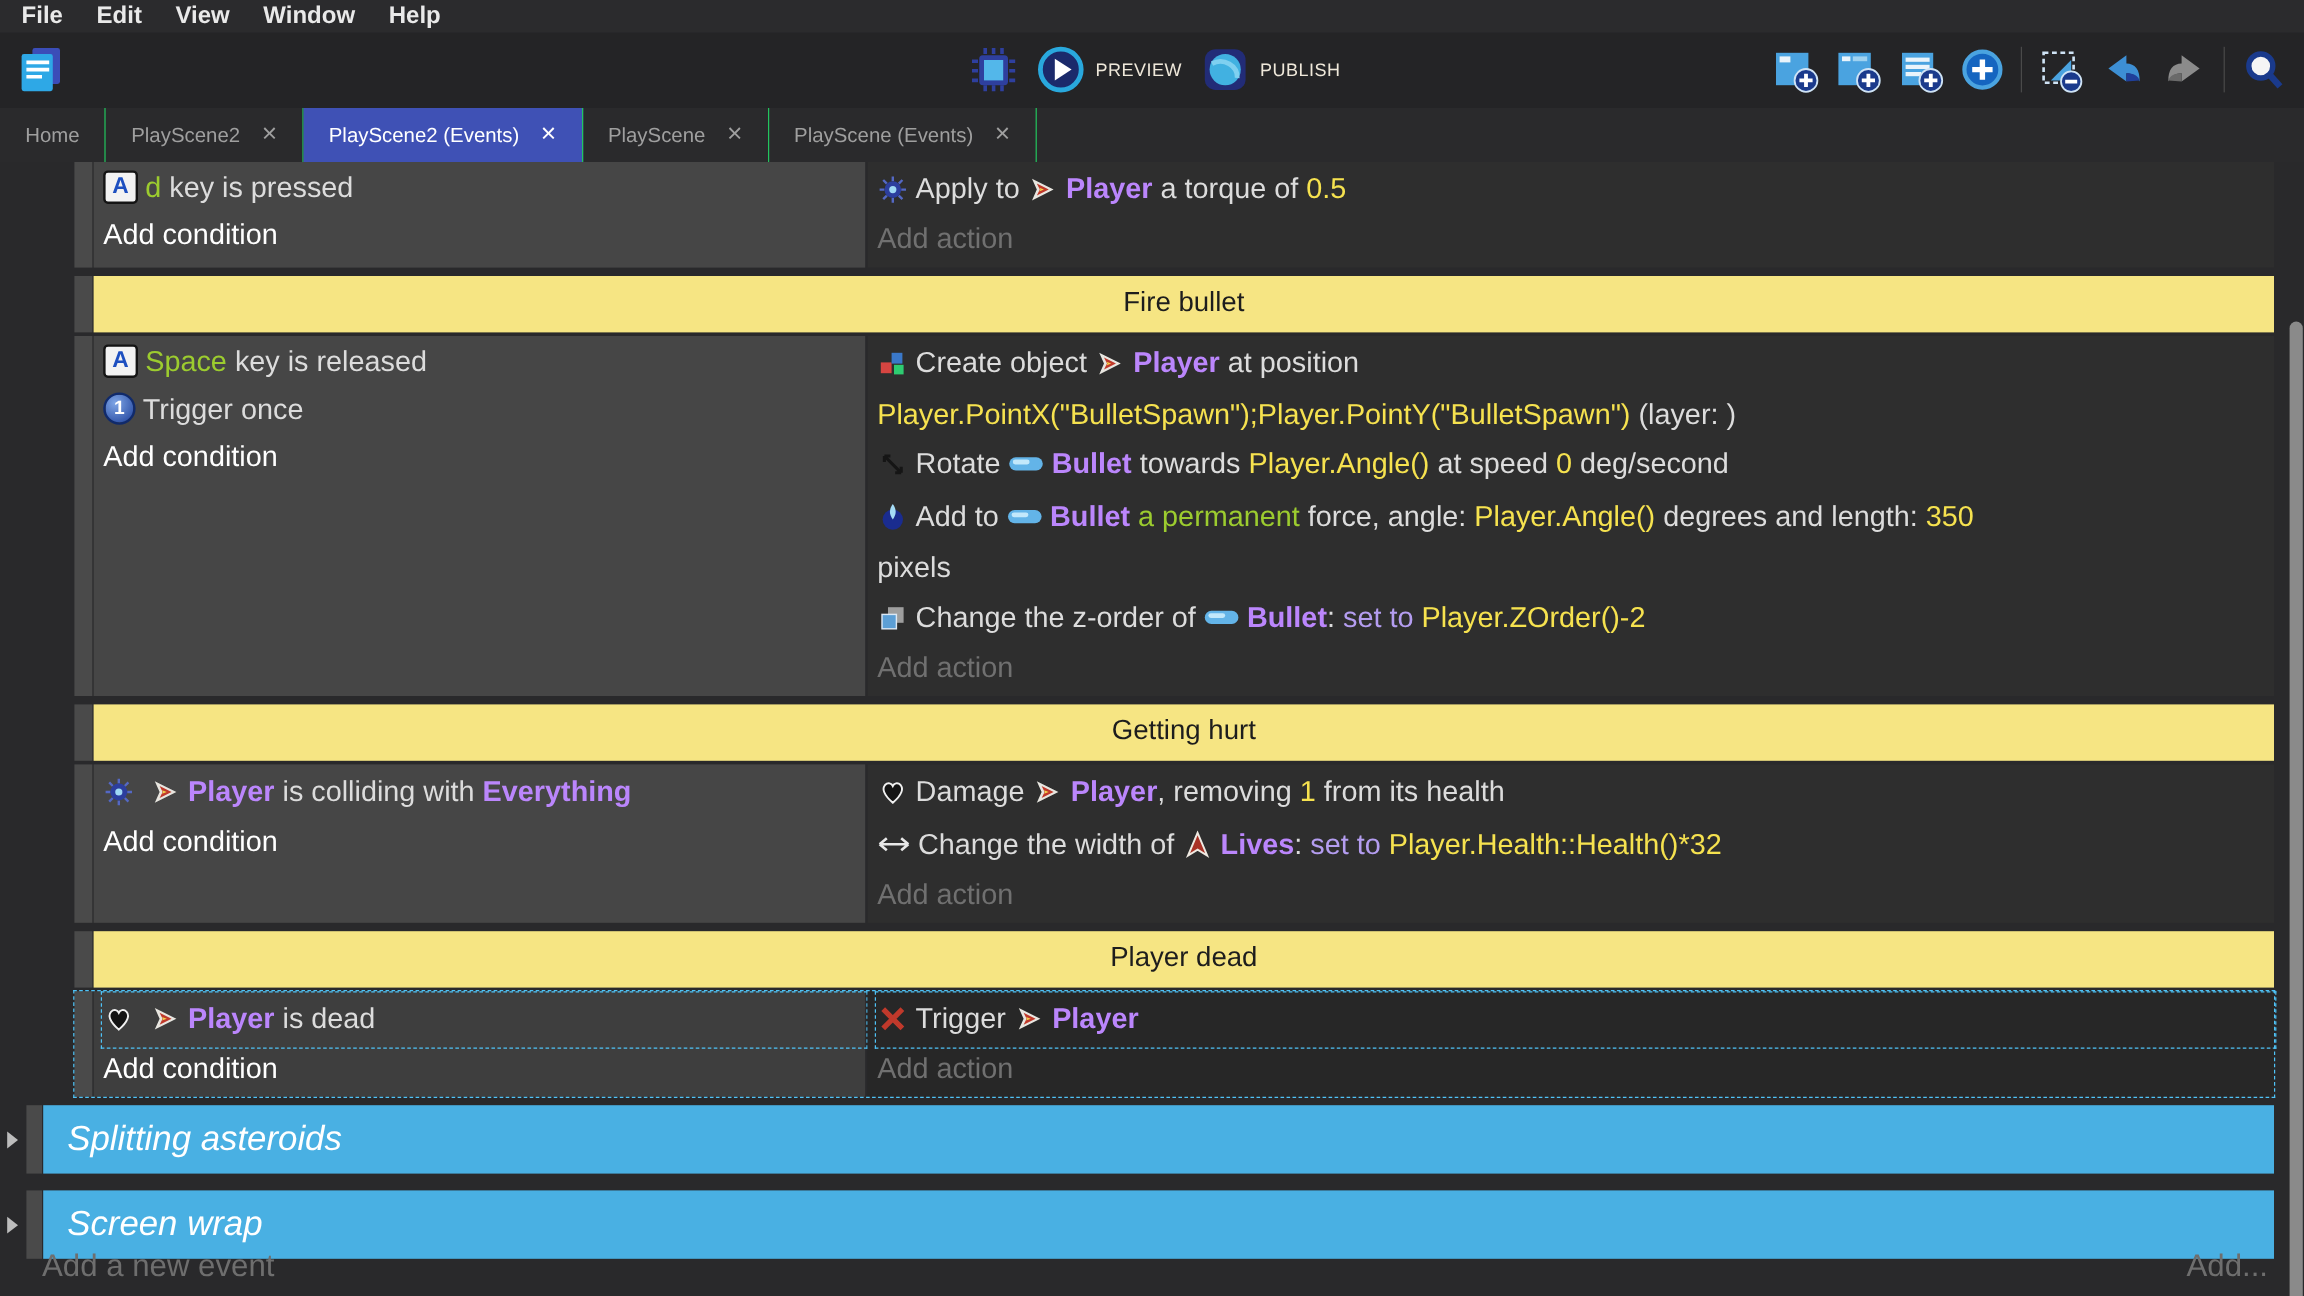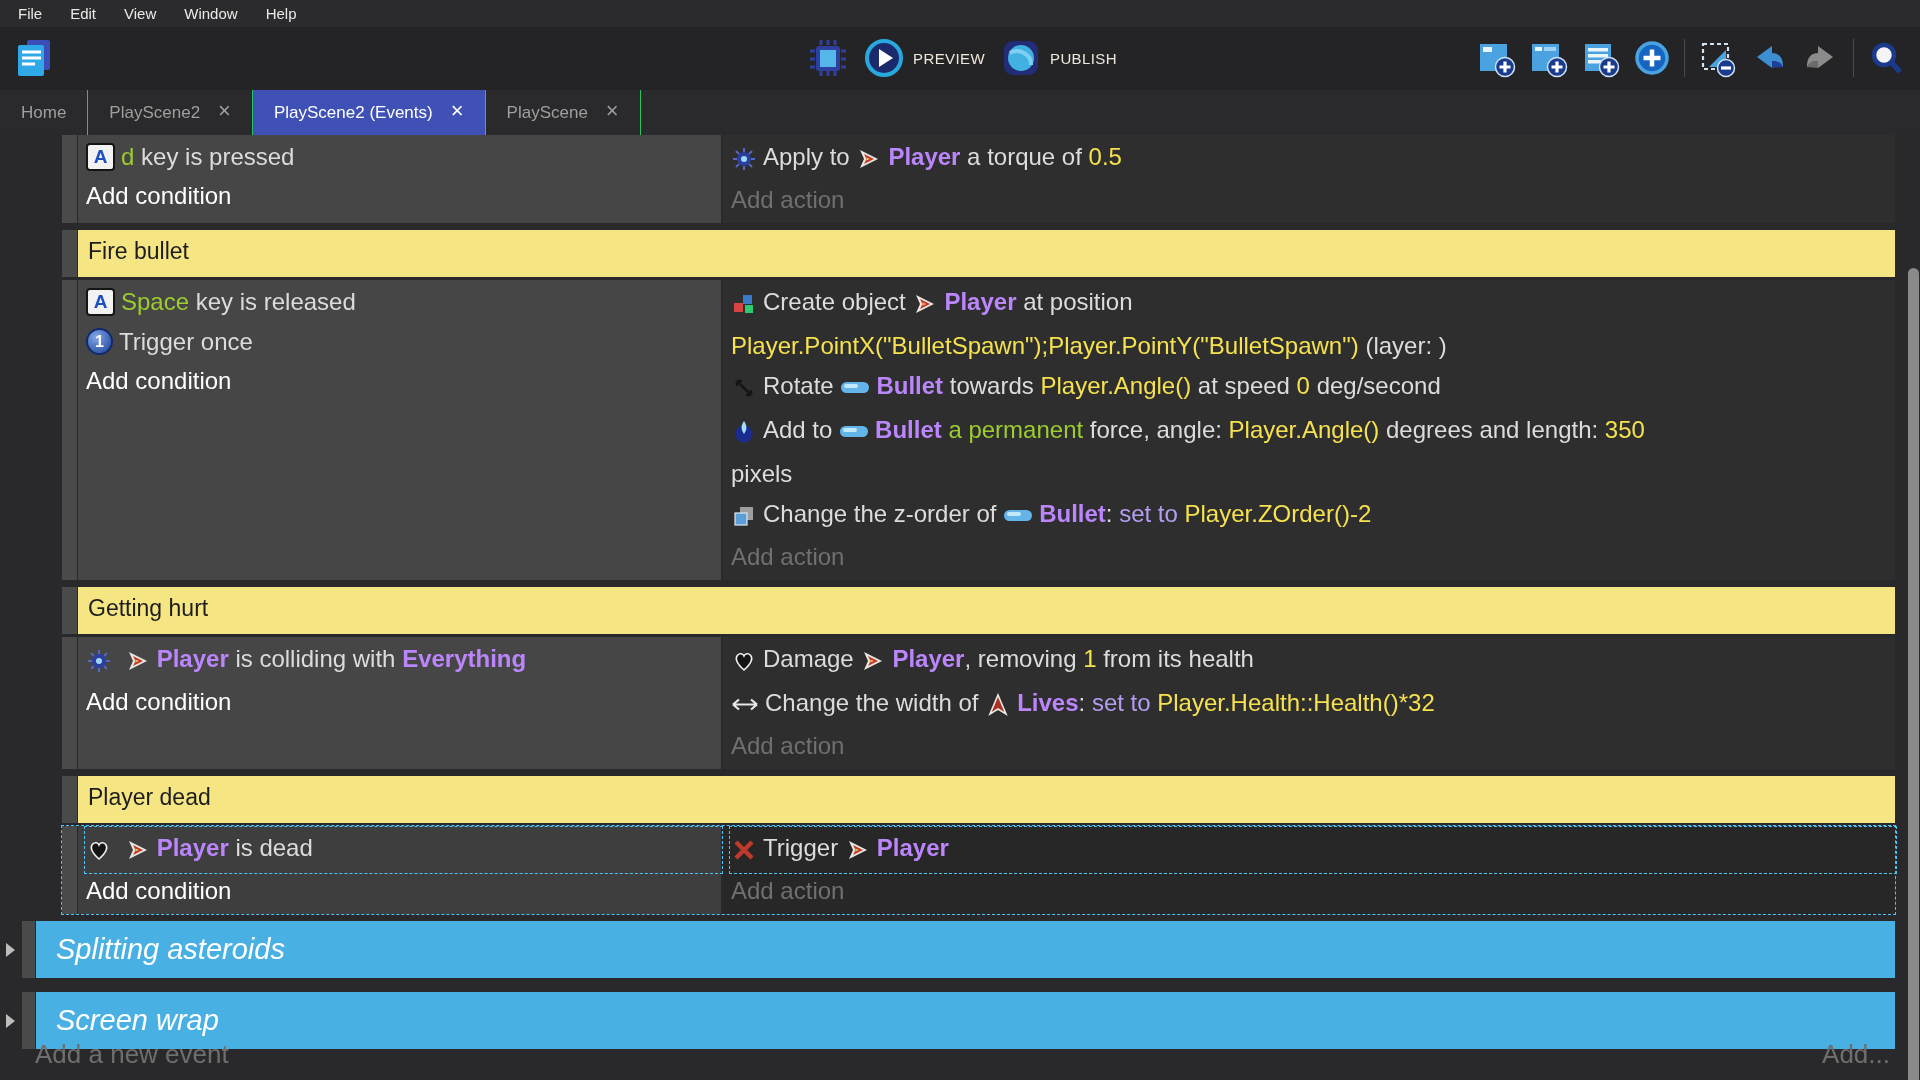--- a/index.html
+++ b/index.html
@@ -2,21 +2,21 @@
 <html><head>
 <meta charset="utf-8">
 <style>
   html,body{margin:0;padding:0;background:#1e1e1e;}
   .app{position:relative;width:1920px;height:1080px;overflow:hidden;
        background:#29292b;font-family:"Liberation Sans",sans-serif;
        -webkit-font-smoothing:antialiased;}
   
   .menubar{position:absolute;top:0;left:0;right:0;height:27px;background:#2b2b2d;
            display:flex;align-items:center;padding-left:4px;z-index:5;}
-  .menu-item{color:#e9e9e9;font-size:15px;padding:0 14px;line-height:27px;cursor:default;}
+  .menu-item{color:#e9e9e9;font-size:20px;padding:0 14px;line-height:27px;cursor:default;font-weight:bold;}
   
   .toolbar{position:absolute;top:27px;left:0;right:0;height:63px;background:#242426;}
   .tb-left{position:absolute;left:12px;top:9px;width:44px;height:44px;}
   .tb-center{position:absolute;left:808px;top:11px;display:flex;align-items:center;gap:16px;}
   .tb-btn{display:flex;align-items:center;gap:9px;background:none;border:none;cursor:pointer;padding:0;}
   .tb-btn .lbl{color:#efe8da;font-size:15px;letter-spacing:.4px;}
   .tb-right{position:absolute;right:14px;top:11px;display:flex;align-items:center;gap:12px;}
   .tb-ic{width:40px;height:40px;display:inline-block;}
   .tb-sep{width:1px;height:38px;background:#4a4a4a;}
   .tb-ic svg,.tb-left svg,.tb-btn .bic svg{display:block;}
@@ -54,21 +54,21 @@
   .ic-keyboard-key{width:25px;height:24px;background:#f2f2f2;border:2px solid #141414;
      border-radius:4px;color:#1d4fc0;font-weight:bold;font-size:19px;line-height:23px;}
   .ic-keyboard-key::before{content:"A";}
   .ic-trigger-once{width:23px;height:23px;border-radius:50%;
      background:radial-gradient(circle at 35% 30%,#7fa6e6,#1d3f99);
      border:2px solid #102a6b;color:#fff;font-size:16px;font-weight:bold;line-height:23px;}
   .ic-trigger-once::before{content:"1";}
   
   .comment-row{margin-left:62px;margin-bottom:3px;}
   .comment-body{flex:1;background:#f6e583;color:#1d1d1d;font-size:23px;
-                padding:8px 10px 12px 10px;}
+                padding:8px 10px 12px 10px;text-align:center;}
   .group-row{margin-left:22px;margin-bottom:14px;}
   .group-row .handle{flex:0 0 13px;width:13px;}
   .group-body{flex:1;background:#49b0e3;color:#fff;font-size:29px;line-height:57px;
               height:57px;padding-left:20px;font-style:italic;}
   .gr-arrow{position:absolute;left:-16px;top:22px;width:0;height:0;
             border-left:9px solid #bdbdbd;border-top:7px solid transparent;
             border-bottom:7px solid transparent;}
   
   .footer{position:absolute;left:0;right:0;bottom:6px;height:44px;}
   .footer .new-ev{position:absolute;left:35px;bottom:4px;font-size:26px;color:#6e6e6e;cursor:pointer;}
@@ -204,20 +204,24 @@
       <div class="tab">
         <span class="tab-label">PlayScene2</span>
         <span class="close"></span>
       </div>
       <div class="tab active">
         <span class="tab-label">PlayScene2 (Events)</span>
         <span class="close"></span>
       </div>
       <div class="tab">
         <span class="tab-label">PlayScene</span>
+        <span class="close"></span>
+      </div>
+      <div class="tab">
+        <span class="tab-label">PlayScene (Events)</span>
         <span class="close"></span>
       </div>
     </div>
 
   <div class="sheet" id="sheet">
       <div class="row ev-row">
         <div class="handle"></div>
         <div class="cell cond">
           <div class="lines">
             <div class="ev-line"><span class="ev-icon ic-keyboard-key"></span><span class="seg c-g">d</span><span class="seg c-w"> key is pressed</span></div>

